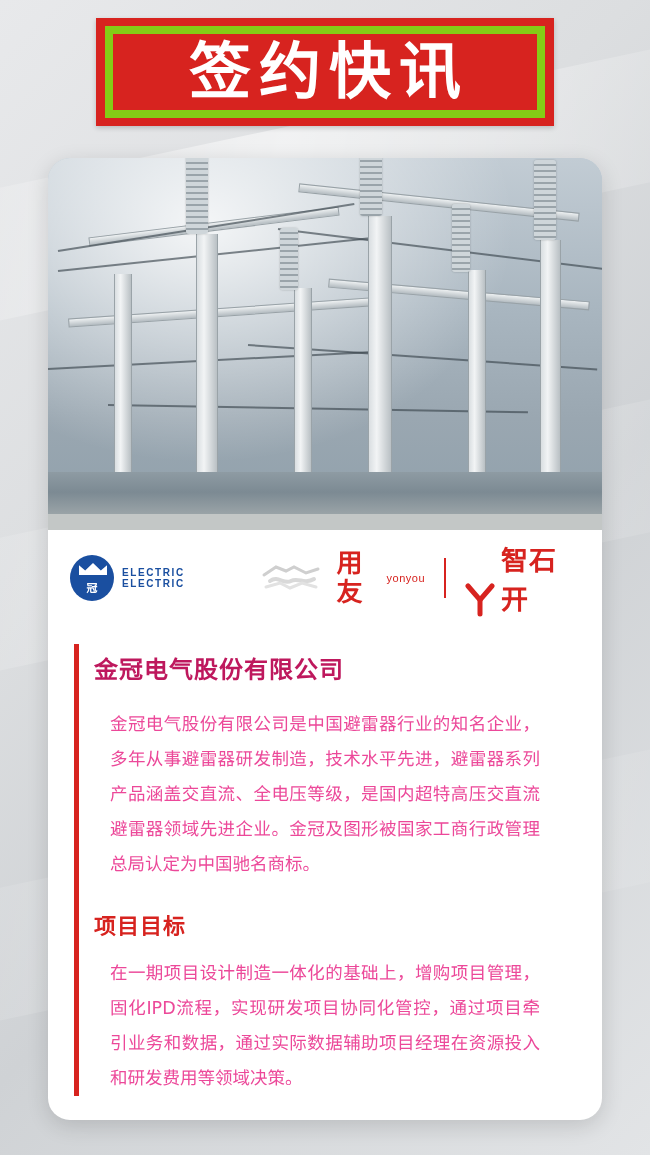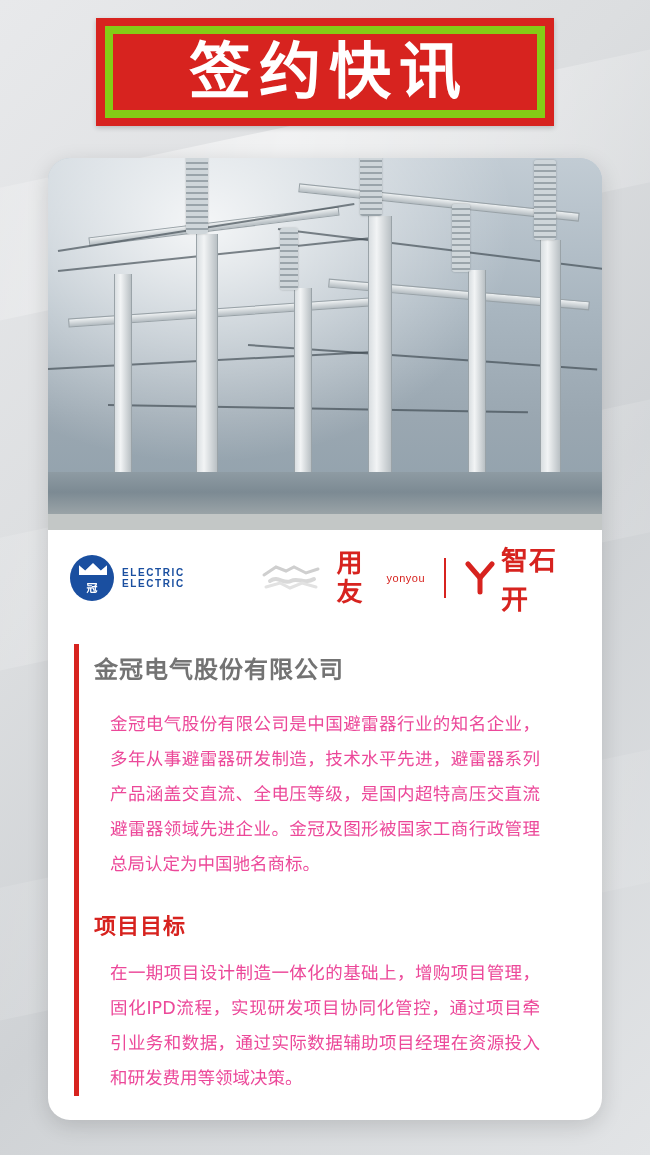--- a/index.html
+++ b/index.html
@@ -203,21 +203,21 @@
     font-size: 11px;
     color: #d7231f;
     letter-spacing: .5px;
   }
   .divider-v {
     width: 2px;
     height: 40px;
     background: #d7231f;
     margin: 0 9px;
   }
-  .logo-zhishikai { display: flex; align-items: center; gap: 6px; }
+  .logo-zhishikai { display: flex; align-items: flex-end; gap: 6px; }
   .zsk-mark {
     width: 30px; height: 34px;
     position: relative;
   }
   .logo-zhishikai .cn {
     font-size: 27px;
     font-weight: bold;
     color: #d7231f;
     letter-spacing: 1px;
     font-family: "DejaVu Sans", "Liberation Sans", sans-serif;
@@ -232,21 +232,21 @@
     position: absolute;
     left: 26px;
     top: 18px;
     width: 5px;
     height: 452px;
     background: #d7231f;
   }
   .company-name {
     font-size: 24px;
     font-weight: bold;
-    color: #737373;
+    color: #be185d;
     letter-spacing: 1px;
     margin: 18px 0 22px 0;
     font-family: "DejaVu Sans", "Liberation Sans", sans-serif;
   }
   .para {
     font-size: 17.5px;
     line-height: 2.0;
     color: #ec4899;
     text-align: justify;
     font-family: "DejaVu Sans", "Liberation Sans", sans-serif;

